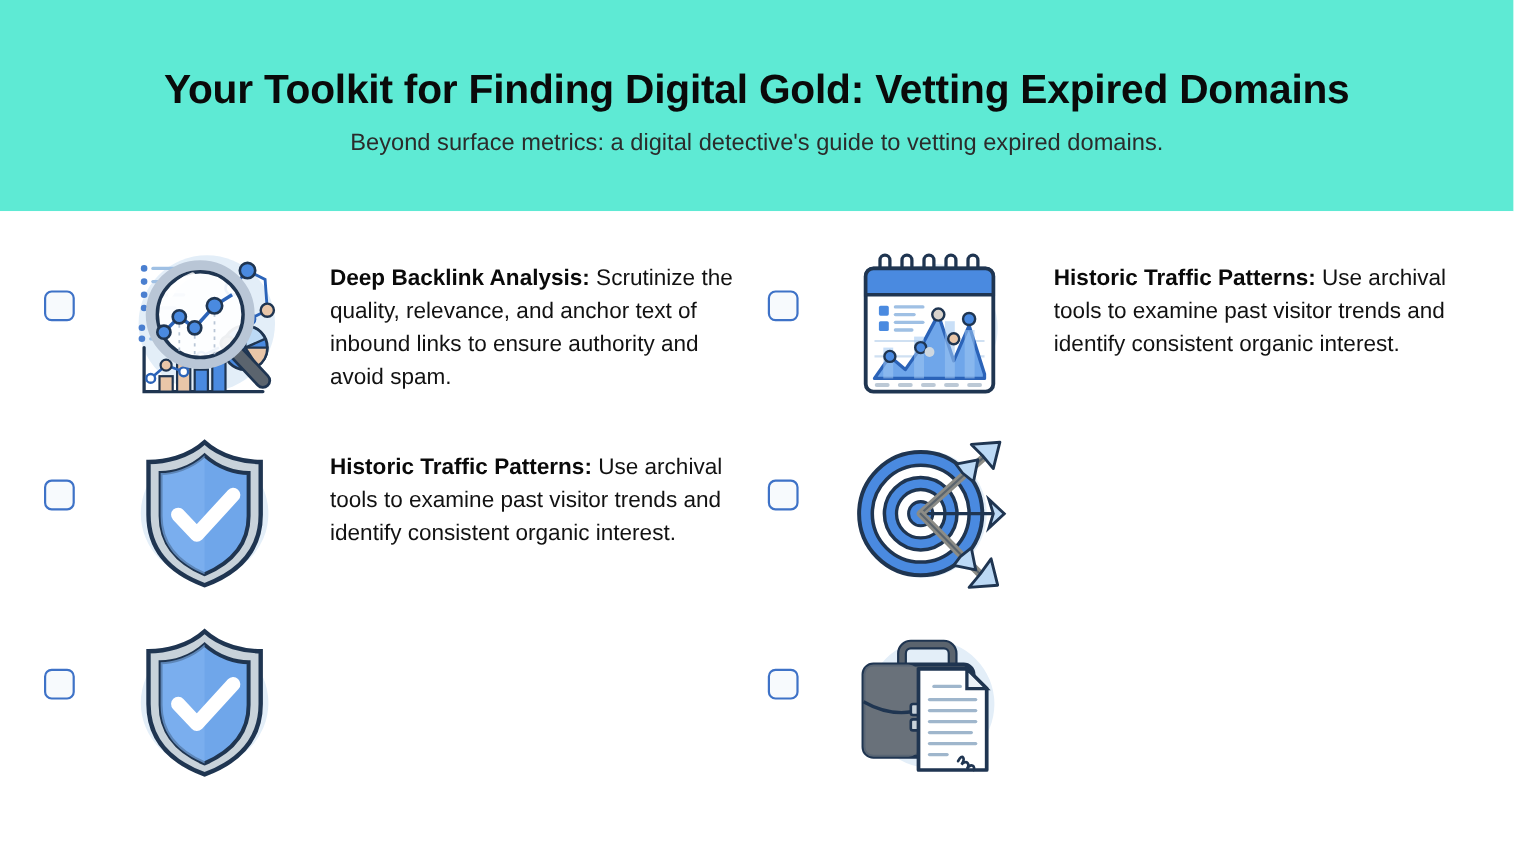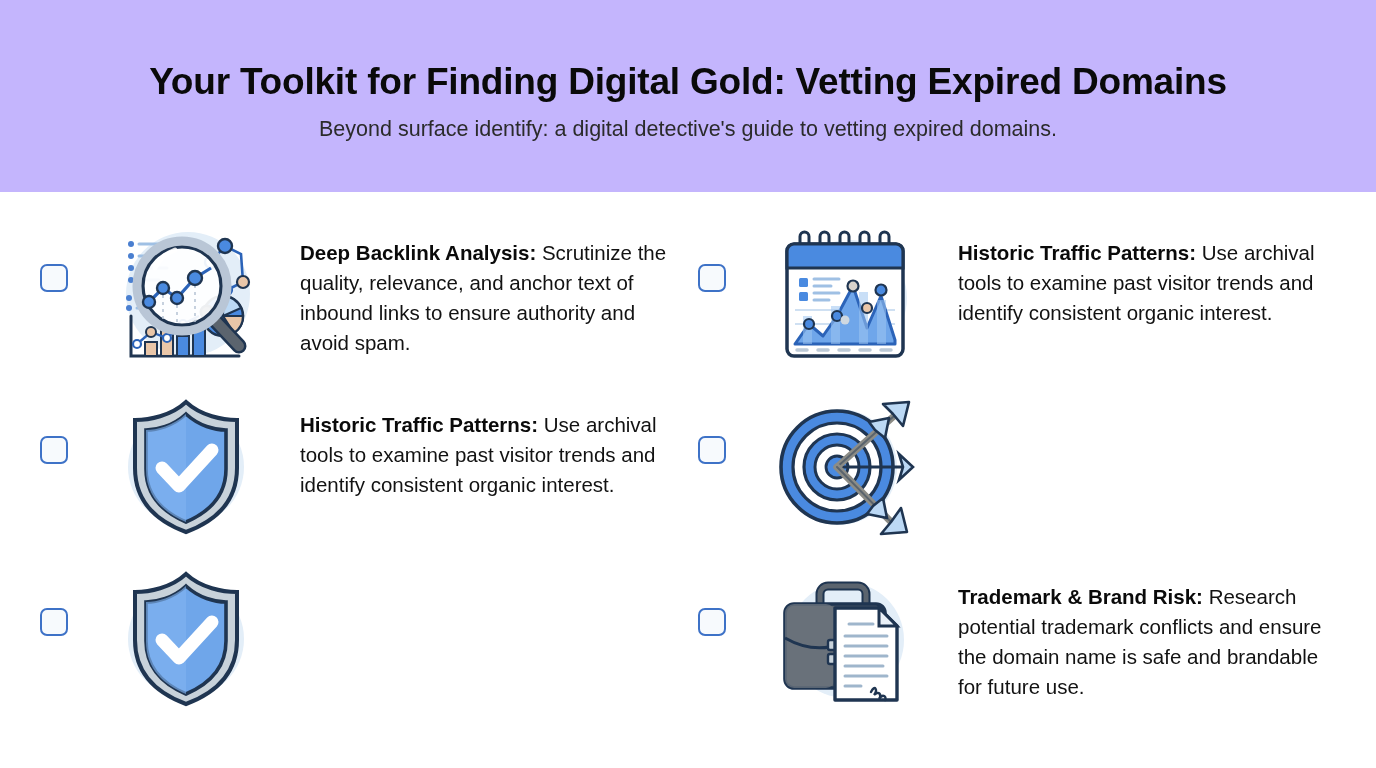--- a/index.html
+++ b/index.html
@@ -13,21 +13,21 @@
     background: #ffffff;
     font-family: "Liberation Sans", sans-serif;
     overflow: hidden;
     color: #111111;
   }
 
   
   .header {
     width: 1376px;
     height: 192px;
-    background: #c4b5fd;
+    background: #5eead4;
     box-sizing: border-box;
     display: flex;
     flex-direction: column;
     align-items: center;
     justify-content: center;
     padding-top: 12px;
   }
   .header-title {
     font-size: 37px;
     font-weight: bold;
@@ -114,21 +114,21 @@
     font-weight: bold;
     color: #0a0a0a;
   }
   .item.col-right .item-text { max-width: 400px; }
 </style>
 </head>
 <body>
 
 <div class="header">
   <h1 class="header-title">Your Toolkit for Finding Digital Gold: Vetting Expired Domains</h1>
-  <p class="header-subtitle">Beyond surface identify: a digital detective's guide to vetting expired domains.</p>
+  <p class="header-subtitle">Beyond surface metrics: a digital detective's guide to vetting expired domains.</p>
 </div>
 
 <div class="content">
 
   <div class="item col-left">
     <div class="checkbox"></div>
     <div class="icon-wrap">
       <svg width="142" height="142" viewBox="0 0 142 142">
         <circle cx="73" cy="70" r="62" fill="#e3eef8"></circle>
 
@@ -347,18 +347,15 @@
           <line x1="72" y1="68" x2="114" y2="68"></line>
           <line x1="72" y1="78" x2="114" y2="78"></line>
           <line x1="72" y1="88" x2="114" y2="88"></line>
           <line x1="72" y1="98" x2="110" y2="98"></line>
           <line x1="72" y1="108" x2="114" y2="108"></line>
           <line x1="72" y1="118" x2="88" y2="118"></line>
         </g>
         <path d="M98 124 c4 -8 7 -2 3 3 c5 -5 8 0 5 4 c4 -6 8 -2 6 1" fill="none" stroke="#1f3551" stroke-width="2.4" stroke-linecap="round"></path>
       </svg>
     </div>
-    <div class="item-text">
-      <span class="lead">Trademark &amp; Brand Risk:</span><span> Research potential trademark conflicts and ensure the domain name is safe and brandable for future use.</span>
-    </div>
   </div>
 
 </div>
 
 </body></html>

